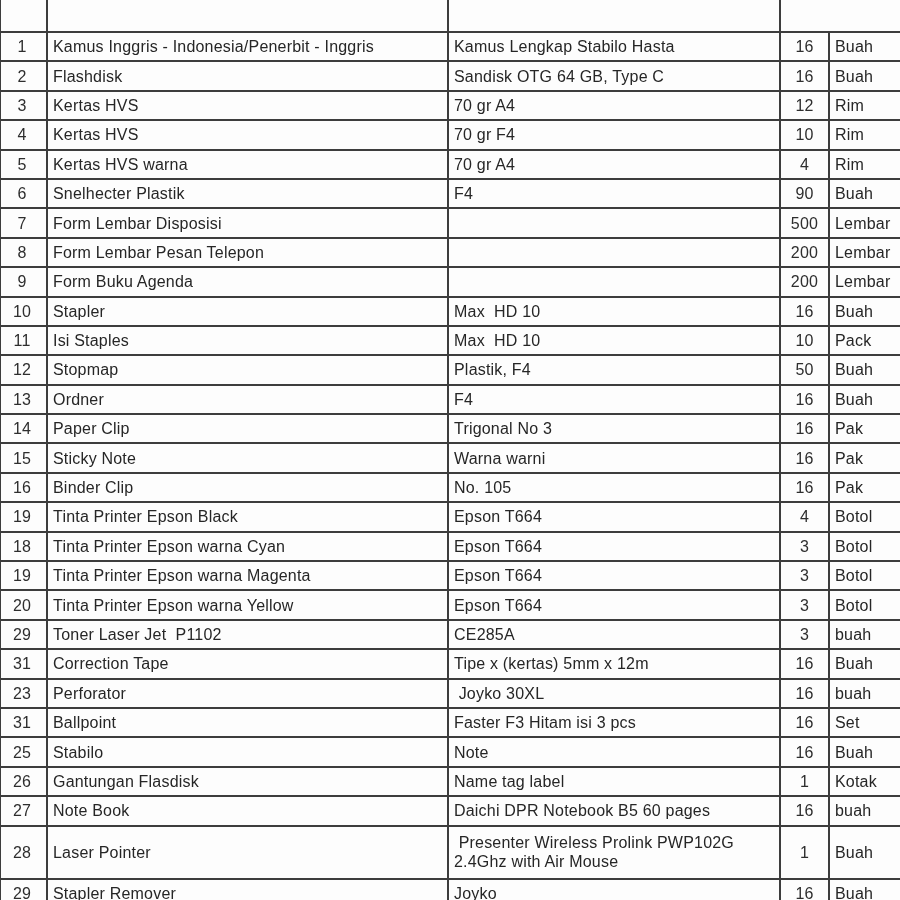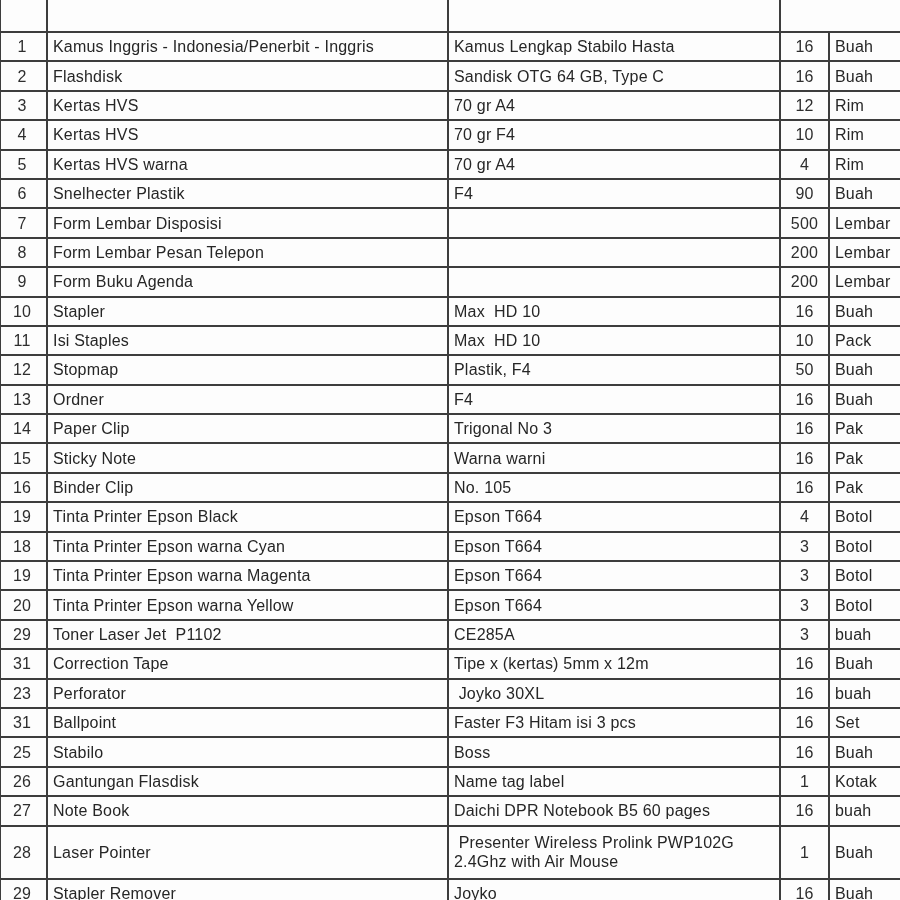--- a/index.html
+++ b/index.html
@@ -255,21 +255,21 @@
         <tr>
           <td class="c-no">31</td>
           <td class="c-item">Ballpoint</td>
           <td class="c-spec">Faster F3 Hitam isi 3 pcs</td>
           <td class="c-qty">16</td>
           <td class="c-unit">Set</td>
         </tr>
         <tr>
           <td class="c-no">25</td>
           <td class="c-item">Stabilo</td>
-          <td class="c-spec">Boss</td>
+          <td class="c-spec">Note</td>
           <td class="c-qty">16</td>
           <td class="c-unit">Buah</td>
         </tr>
         <tr>
           <td class="c-no">26</td>
           <td class="c-item">Gantungan Flasdisk</td>
           <td class="c-spec">Name tag label</td>
           <td class="c-qty">1</td>
           <td class="c-unit">Kotak</td>
         </tr>

